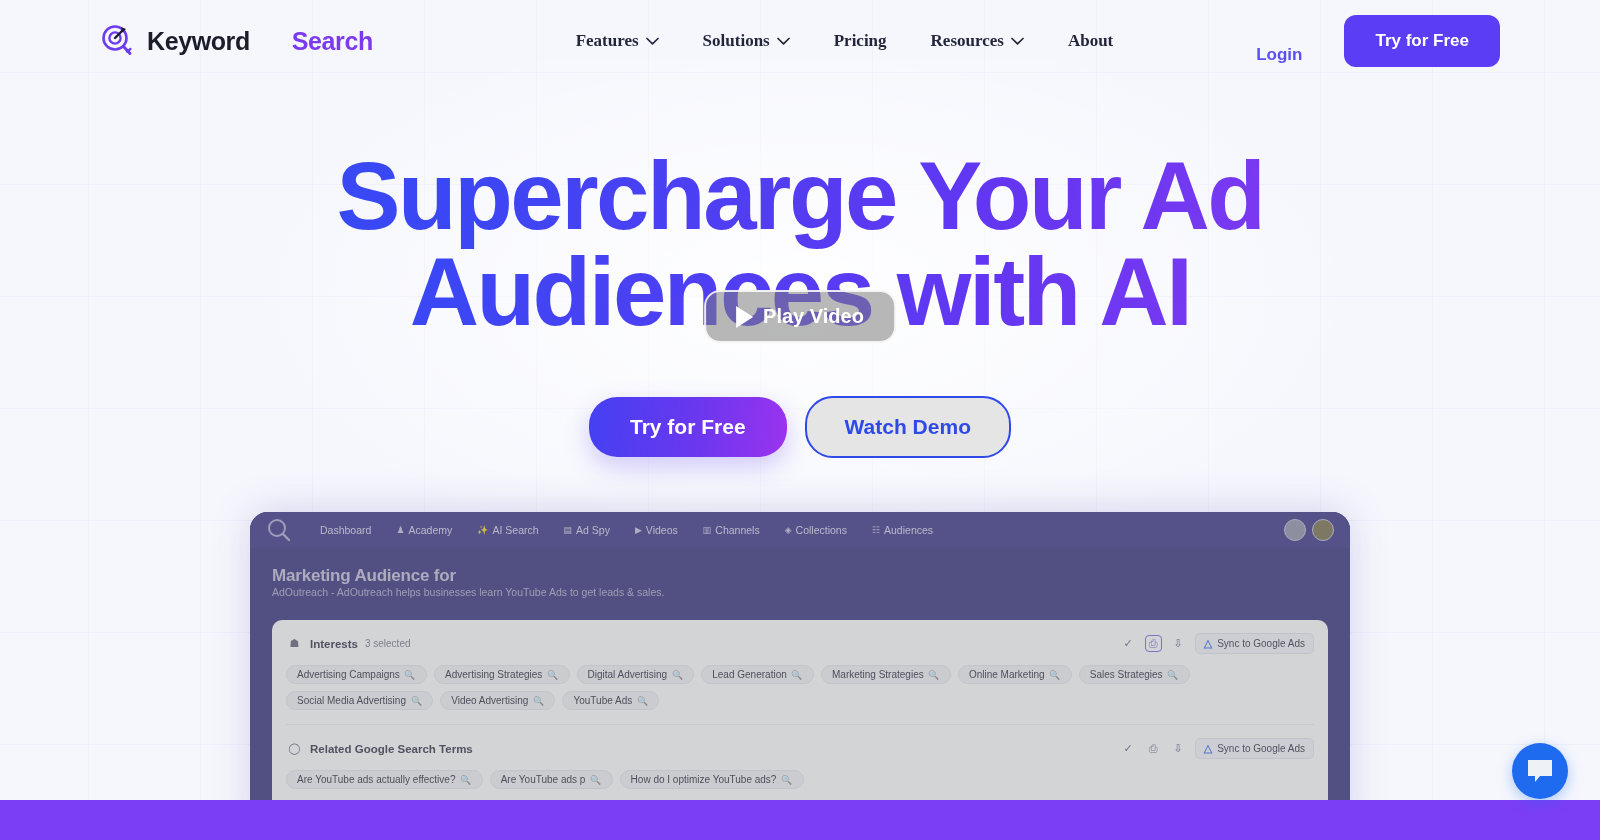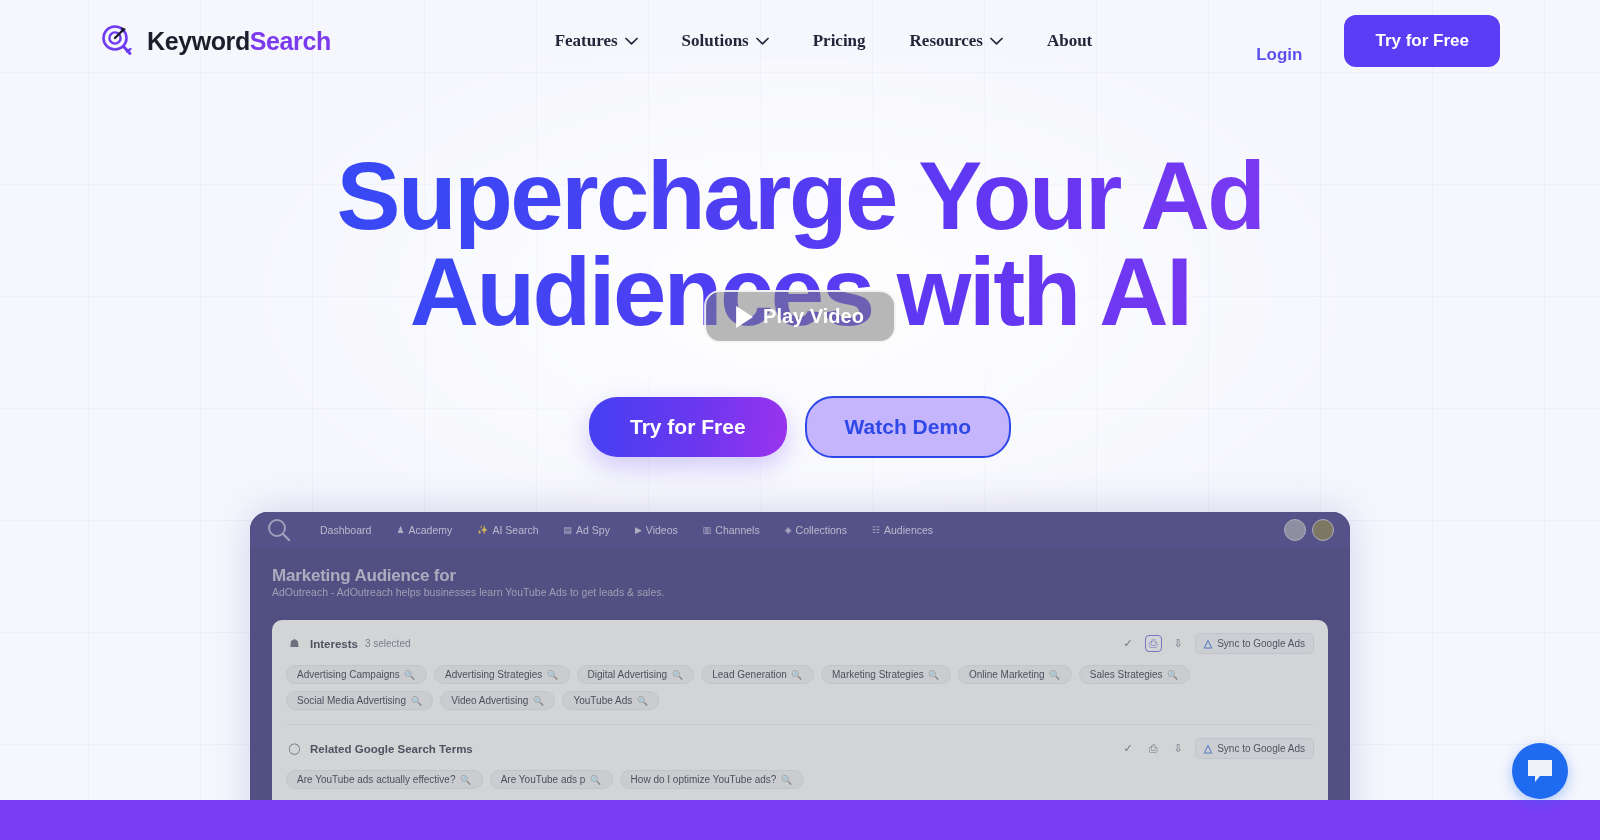--- a/index.html
+++ b/index.html
@@ -53,21 +53,21 @@
     cursor: pointer;
   }
   .brand-mark { width: 34px; height: 34px; display: block; }
   .brand-text {
     font-size: 25px;
     font-weight: bold;
     letter-spacing: -0.4px;
     white-space: nowrap;
   }
   .brand-text .kw { color: #1b1d2b; }
-  .brand-text .se { color: #7c3aed; }
+  .brand-text .se { color: #7c3aed; padding-left: 42px; }
 
   .main-nav {
     display: flex;
     align-items: center;
     gap: 44px;
     margin: 0 auto;
     padding-left: 60px;
     font-family: Liberation Serif, serif;
   }
   .nav-item {
@@ -145,21 +145,21 @@
     font-size: 21px;
     font-weight: bold;
     border: none;
     border-radius: 28px;
     padding: 18px 41px;
     cursor: pointer;
     font-family: inherit;
     box-shadow: 0 10px 26px rgba(92,60,240,0.26);
   }
   .btn-demo {
-    background: #c4b5fd;
+    background: #e5e5e5;
     color: #2f49e8;
     font-size: 21px;
     font-weight: bold;
     border: 2px solid #2f49e8;
     border-radius: 28px;
     padding: 17px 38px;
     cursor: pointer;
     font-family: inherit;
   }
 

